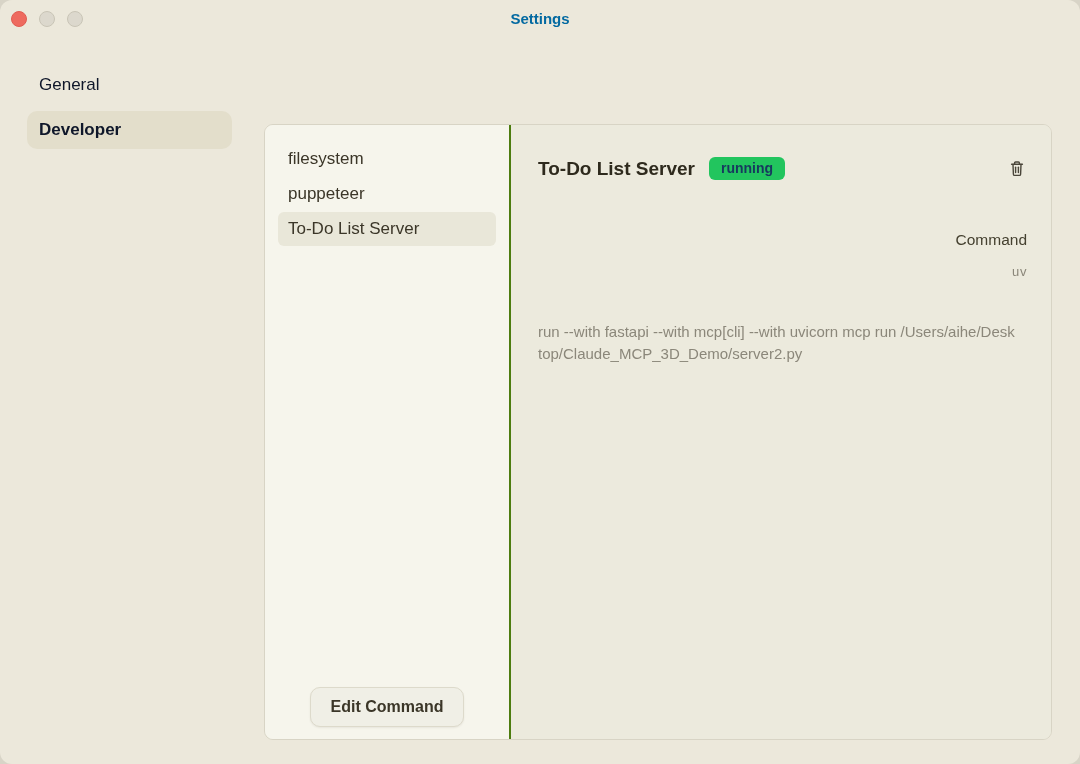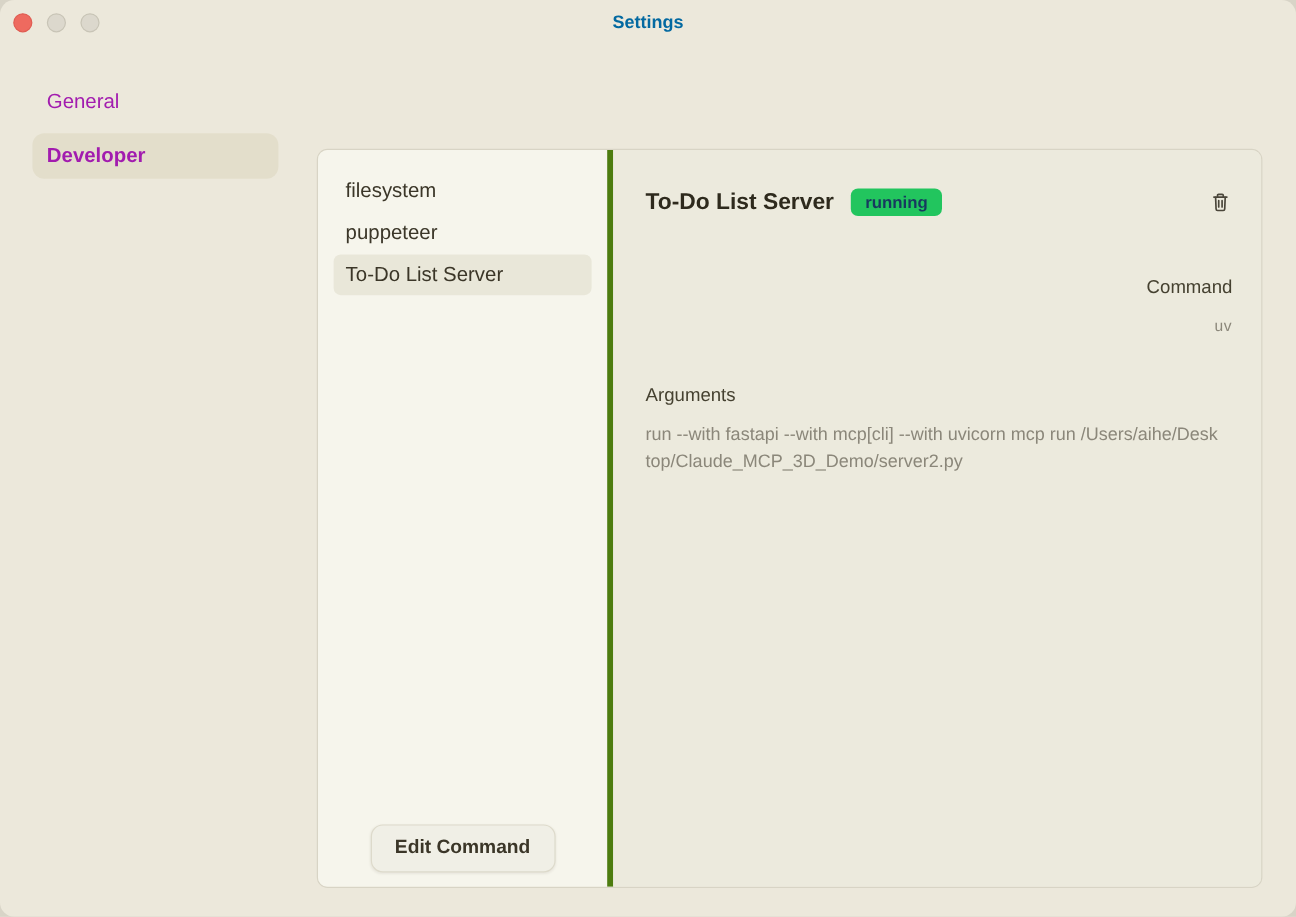--- a/index.html
+++ b/index.html
@@ -26,21 +26,21 @@
   .win-title {
     position: absolute; top: 0; left: 0; right: 0;
     text-align: center; line-height: 38px;
     font-size: 15px; font-weight: bold; color: #0369a1;
   }
 
   
   .sidebar { position: absolute; top: 66px; left: 27px; width: 205px; }
   .side-item {
     padding: 9px 12px;
-    font-size: 17px; color: #a21caf;
+    font-size: 17px; color: #0f172a;
     border-radius: 10px;
     margin-bottom: 7px;
     cursor: default;
   }
   .side-item.active { background: #E3DECB; font-weight: bold; }
 
   
   .desc {
     position: absolute; top: 61px; left: 264px; width: 776px;
     font-size: 15.5px; line-height: 22px; color: #6F6B5E;
@@ -53,21 +53,21 @@
     width: 788px; height: 616px;
     border: 1px solid #D8D4C5;
     border-radius: 9px;
     display: flex;
     overflow: hidden;
     background: #ECEADD;
   }
   .server-list {
     width: 246px; flex: none;
     background: #F6F5EC;
-    border-right: 5px solid #4d7c0f;
+    border-right: 2px solid #4d7c0f;
     position: relative;
     padding-top: 17px;
   }
   .server-item {
     margin: 0 13px 1px 13px;
     padding: 7px 10px;
     font-size: 17px; color: #3B3628;
     border-radius: 6px;
     white-space: nowrap;
     cursor: default;
@@ -169,20 +169,19 @@
           </span>
         </button>
       </div>
 
       <div class="field command">
         <div class="field-label">Command</div>
         <div class="field-value">uv</div>
       </div>
 
       <div class="field arguments">
-        <div class="field-label">Arguments</div>
         <div class="field-value">run --with fastapi --with mcp[cli] --with uvicorn mcp run /Users/aihe/Desktop/Claude_MCP_3D_Demo/server2.py</div>
       </div>
     </div>
 
   </section>
 
 </div>
 
 </body></html>

